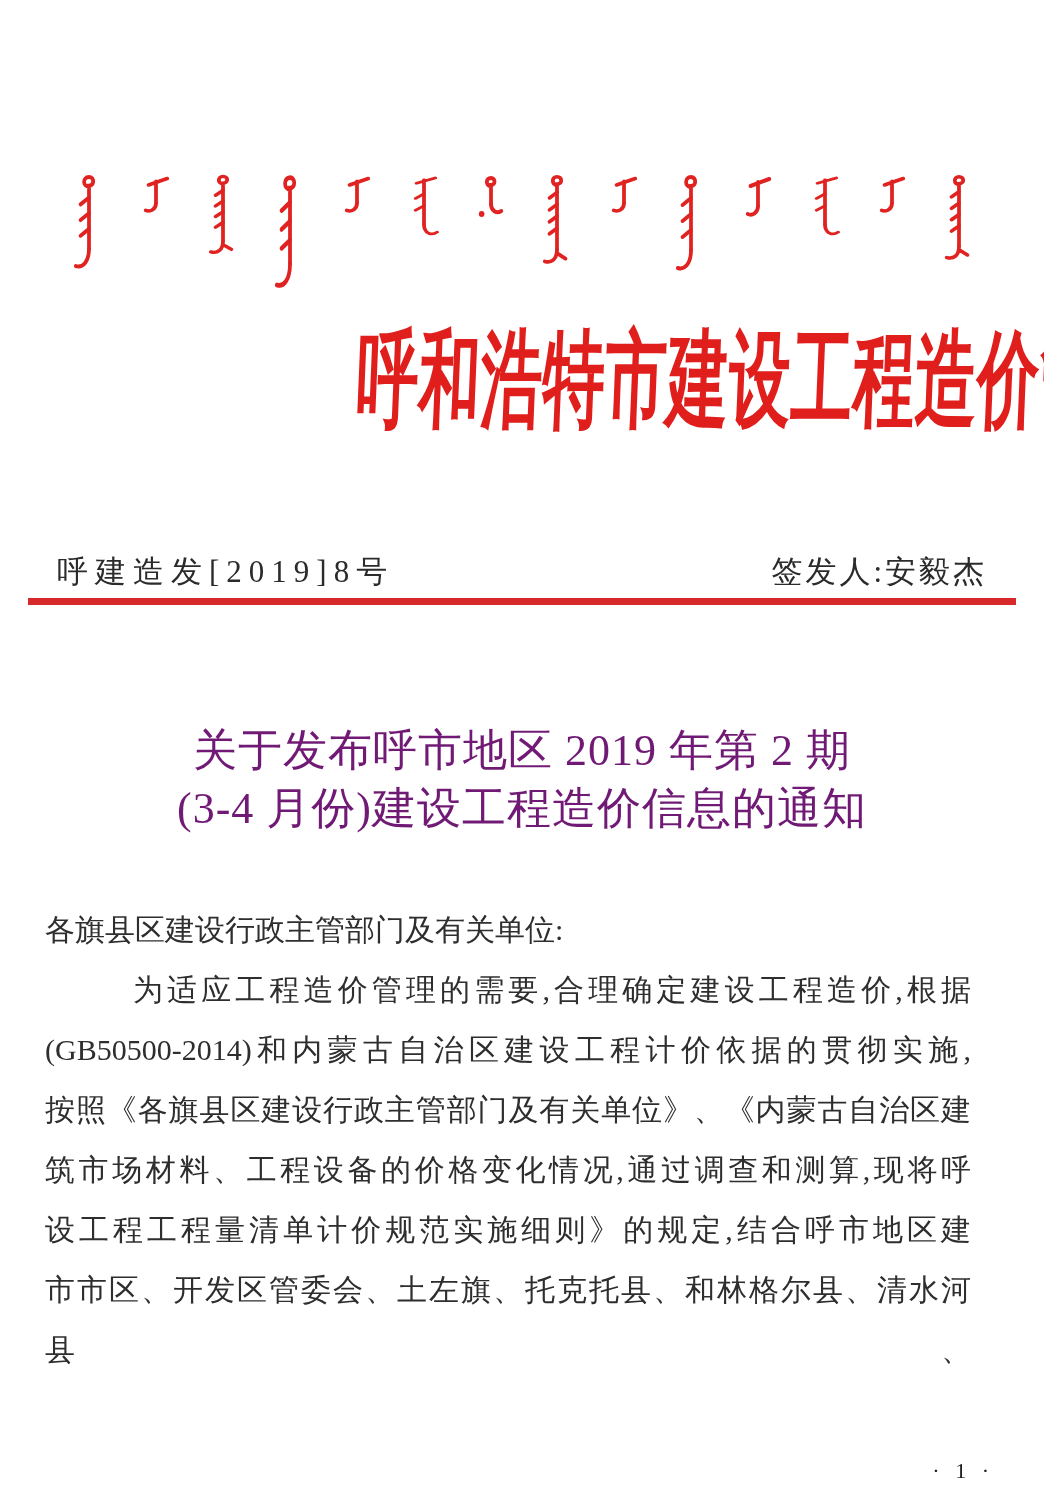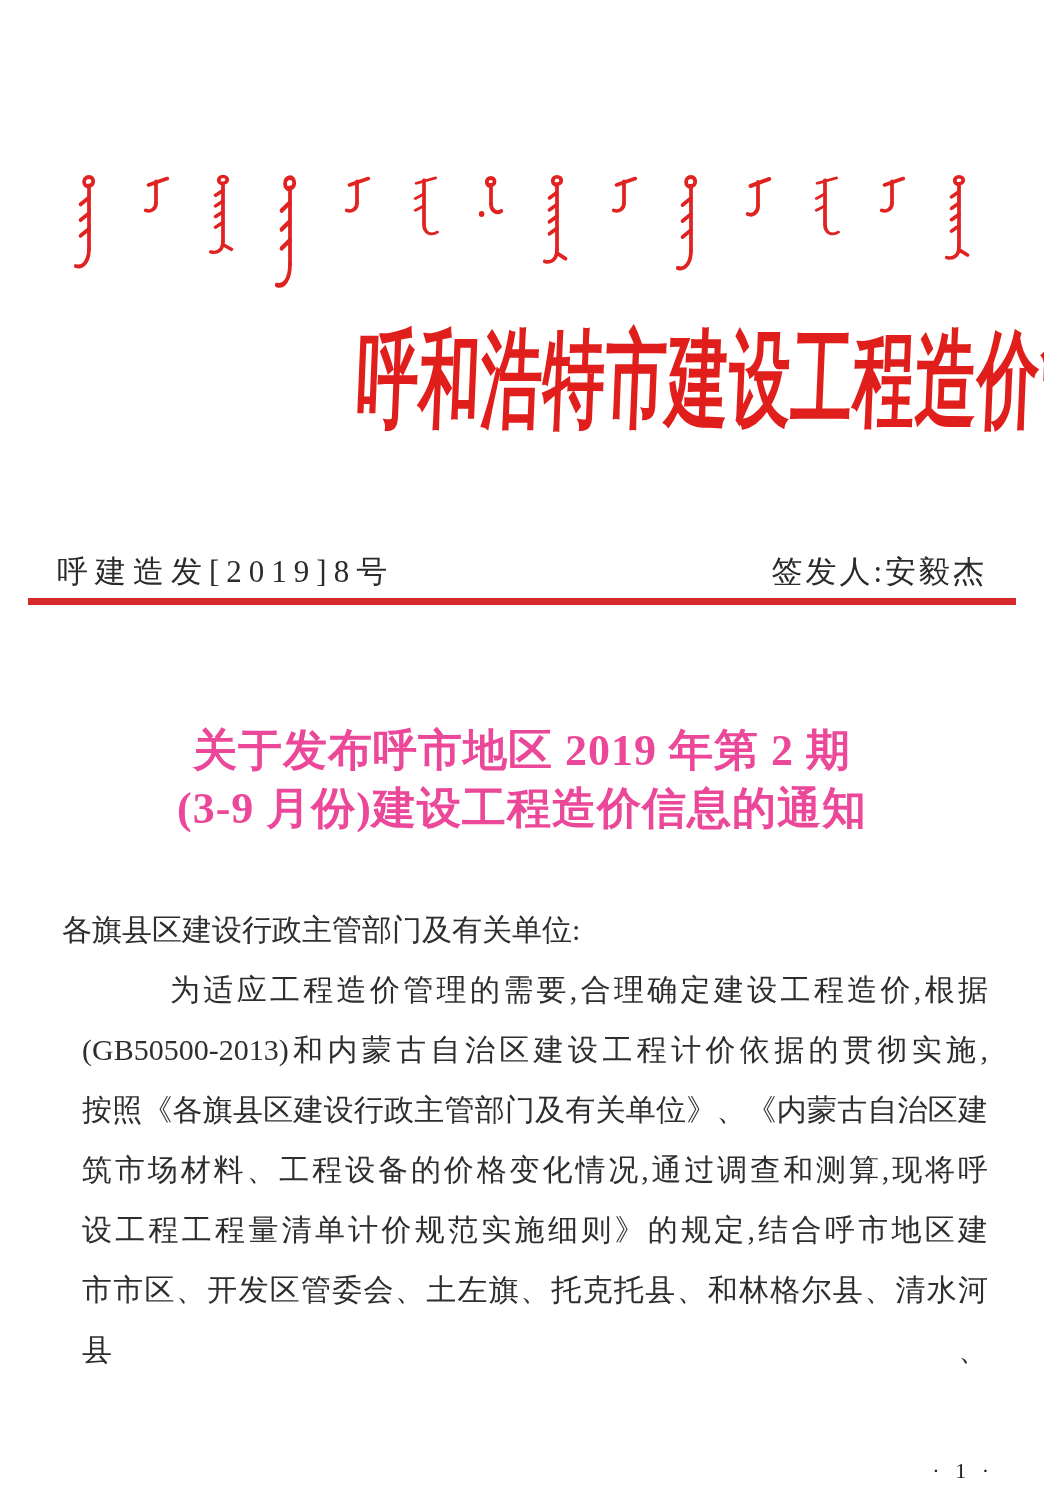--- a/index.html
+++ b/index.html
@@ -41,38 +41,37 @@
 
   
   .red-rule{
     position:absolute;top:598px;left:28px;width:988px;height:7px;
     background:#d7282a;
   }
 
   
   .notice-title{
     position:absolute;top:722px;left:0;width:100%;
-    text-align:center;font-weight:700;color:#ec4899;
+    text-align:center;font-weight:400;color:#701a75;
     font-size:44px;line-height:58px;white-space:nowrap;
     letter-spacing:1px;
   }
 
   
   .body-text{
-    position:absolute;top:900px;left:62px;width:926px;
+    position:absolute;top:900px;left:45px;width:926px;
     font-size:30px;color:#2e2e2e;
   }
   .bl{
     height:60px;line-height:60px;white-space:nowrap;
   }
   .bl.just{
     white-space:normal;
     text-align:justify;
     text-align-last:justify;
-    margin-left:20px;
   }
   .bl.indent{padding-left:88px;}
 
   
   .page-num{
     position:absolute;top:1458px;right:50px;
     font-size:22px;letter-spacing:5px;color:#1c1c1c;
   }
 </style>
 </head>
@@ -170,27 +169,27 @@
 
   <div class="doc-row">
     <span class="doc-number">呼建造发[2019]8号</span>
     <span class="doc-signer">签发人:安毅杰</span>
   </div>
 
   <div class="red-rule"></div>
 
   <div class="notice-title">
     <div>关于发布呼市地区 2019 年第 2 期</div>
-    <div>(3-9 月份)建设工程造价信息的通知</div>
+    <div>(3-4 月份)建设工程造价信息的通知</div>
   </div>
 
   <div class="body-text">
     <div class="bl">各旗县区建设行政主管部门及有关单位:</div>
     <div class="bl just indent">为适应工程造价管理的需要,合理确定建设工程造价,根据</div>
-    <div class="bl just">(GB50500-2013)和内蒙古自治区建设工程计价依据的贯彻实施,</div>
+    <div class="bl just">(GB50500-2014)和内蒙古自治区建设工程计价依据的贯彻实施,</div>
     <div class="bl just">按照《各旗县区建设行政主管部门及有关单位》、《内蒙古自治区建</div>
     <div class="bl just">筑市场材料、工程设备的价格变化情况,通过调查和测算,现将呼</div>
     <div class="bl just">设工程工程量清单计价规范实施细则》的规定,结合呼市地区建</div>
     <div class="bl just">市市区、开发区管委会、土左旗、托克托县、和林格尔县、清水河县、</div>
   </div>
 
   <div class="page-num">· 1 ·</div>
 
 </div>
 

